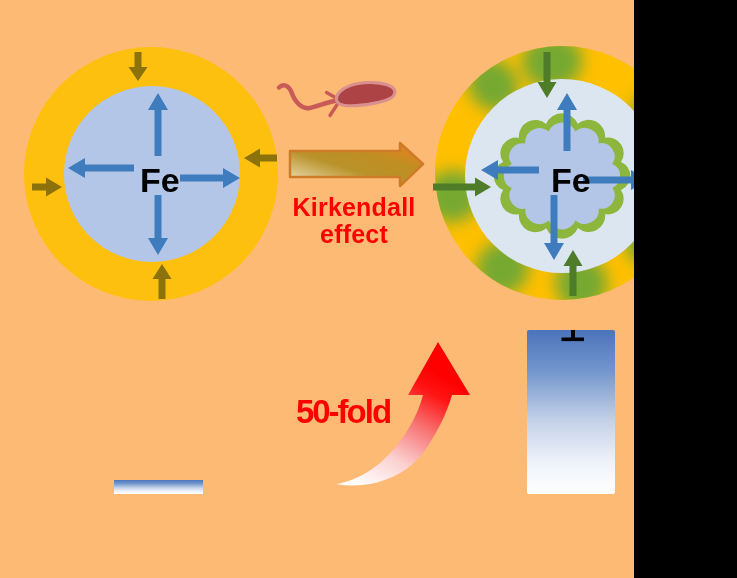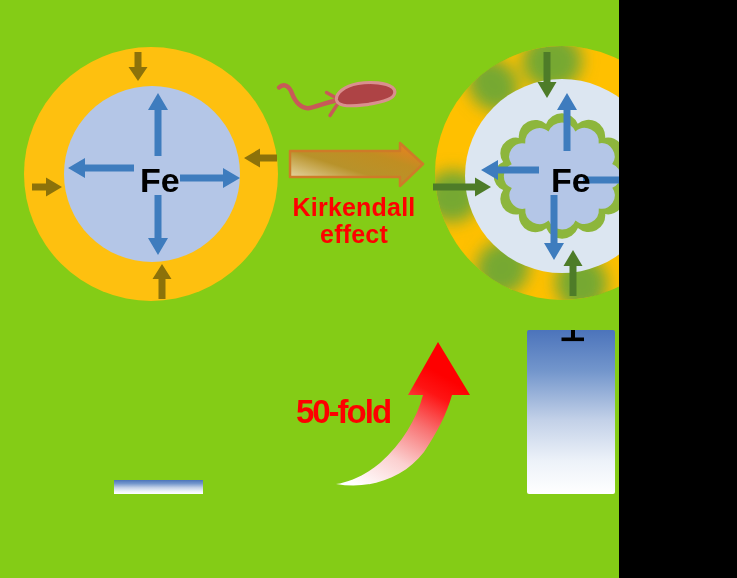--- a/index.html
+++ b/index.html
@@ -1,16 +1,16 @@
 <!DOCTYPE html>
 <html><head>
 <meta charset="utf-8">
 <style>
   html,body{margin:0;padding:0;background:#000;}
-  .wrap{position:relative;width:619px;height:578px;background:#84cc16;overflow:hidden;}
+  .wrap{position:relative;width:619px;height:578px;background:#fdba74;overflow:hidden;padding-left:15px;}
   svg{position:absolute;left:0;top:0;}
   text{font-family:"Liberation Sans",sans-serif;}
 </style>
 </head>
 <body>
 <div class="wrap">
 <svg width="737" height="578" viewBox="0 0 737 578">
   <defs>
     <linearGradient id="barGrad" x1="0" y1="0" x2="0" y2="1">
       <stop offset="0" stop-color="#4C74BB"></stop>

